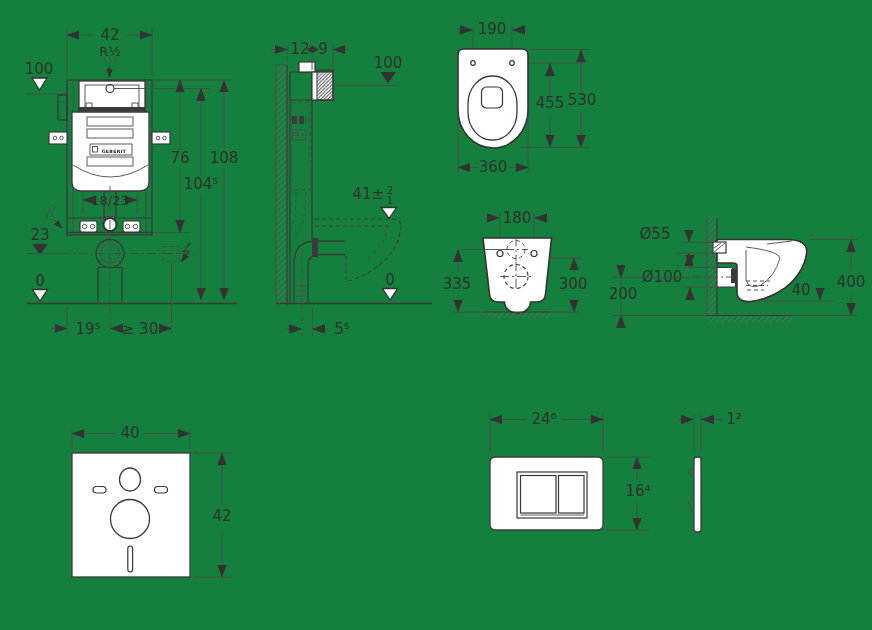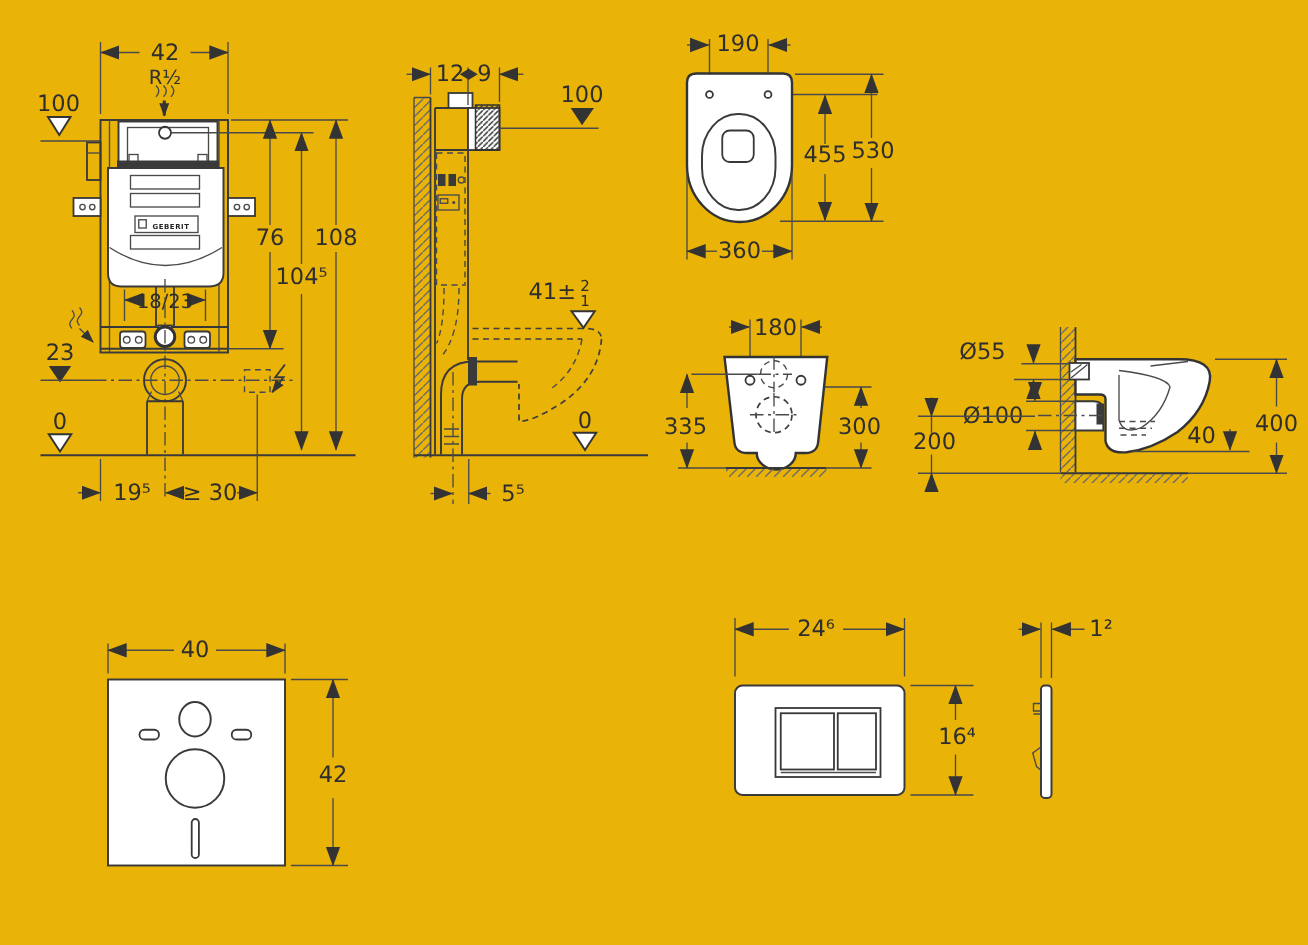--- a/index.html
+++ b/index.html
@@ -1,16 +1,16 @@
 <!DOCTYPE html>
 <html><head>
 <meta charset="utf-8">
 <style>
   html,body{margin:0;padding:0;background:#fff;}
-  .sheet{position:relative;width:872px;height:630px;background:#eab308;overflow:hidden;
+  .sheet{position:relative;width:872px;height:630px;background:#15803d;overflow:hidden;
          font-family:"DejaVu Sans","Liberation Sans",sans-serif;}
   svg{position:absolute;left:0;top:0;}
   .ln{stroke:#3a3a3a;stroke-width:1.3;fill:none;}
   .thick{stroke:#333;stroke-width:1.6;fill:none;}
   .med{stroke:#383838;stroke-width:1.2;fill:none;}
   .thin{stroke:#4a4a4a;stroke-width:0.9;fill:none;}
   .wfill{fill:#ffffff;}
   .dd{stroke:#4a4a4a;stroke-width:0.9;fill:none;stroke-dasharray:9 3 2 3;}
   .dsh{stroke:#3f3f3f;stroke-width:1.15;fill:none;stroke-dasharray:4 3;}
   .dshthin{stroke:#4a4a4a;stroke-width:0.95;fill:none;stroke-dasharray:4 3;}

